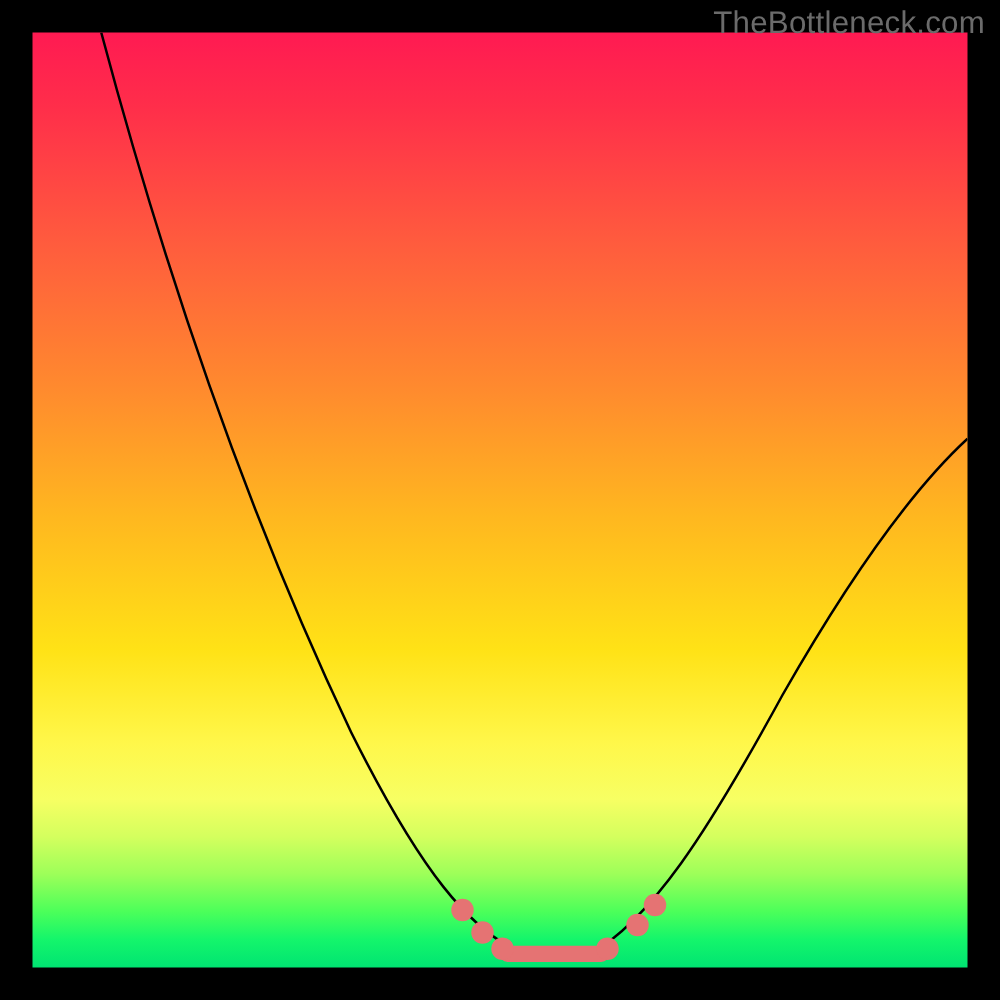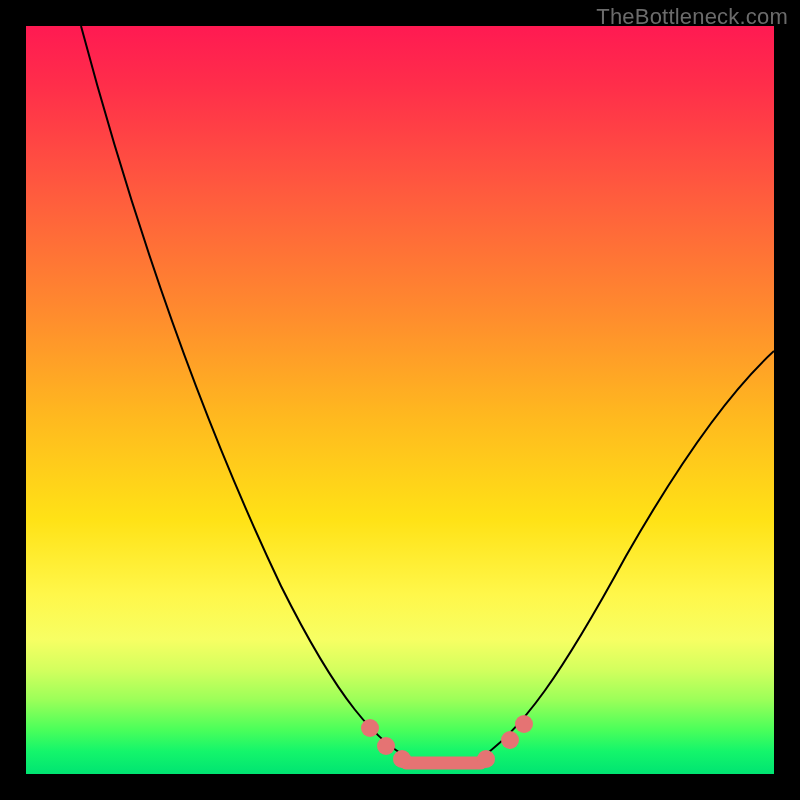--- a/index.html
+++ b/index.html
@@ -39,21 +39,21 @@
       #4cff5a 94%,
       #14f56b 97%,
       #00e472 100%
     );
   }
   .watermark {
     position: absolute;
     top: 4px;
     right: 12px;
     color: #6b6b6b;
-    font-size: 22px;
+    font-size: 25px;
     letter-spacing: 0.2px;
     font-weight: 400;
     user-select: none;
   }
   svg.curve {
     position: absolute;
     left: 0;
     top: 0;
     width: 748px;
     height: 748px;

